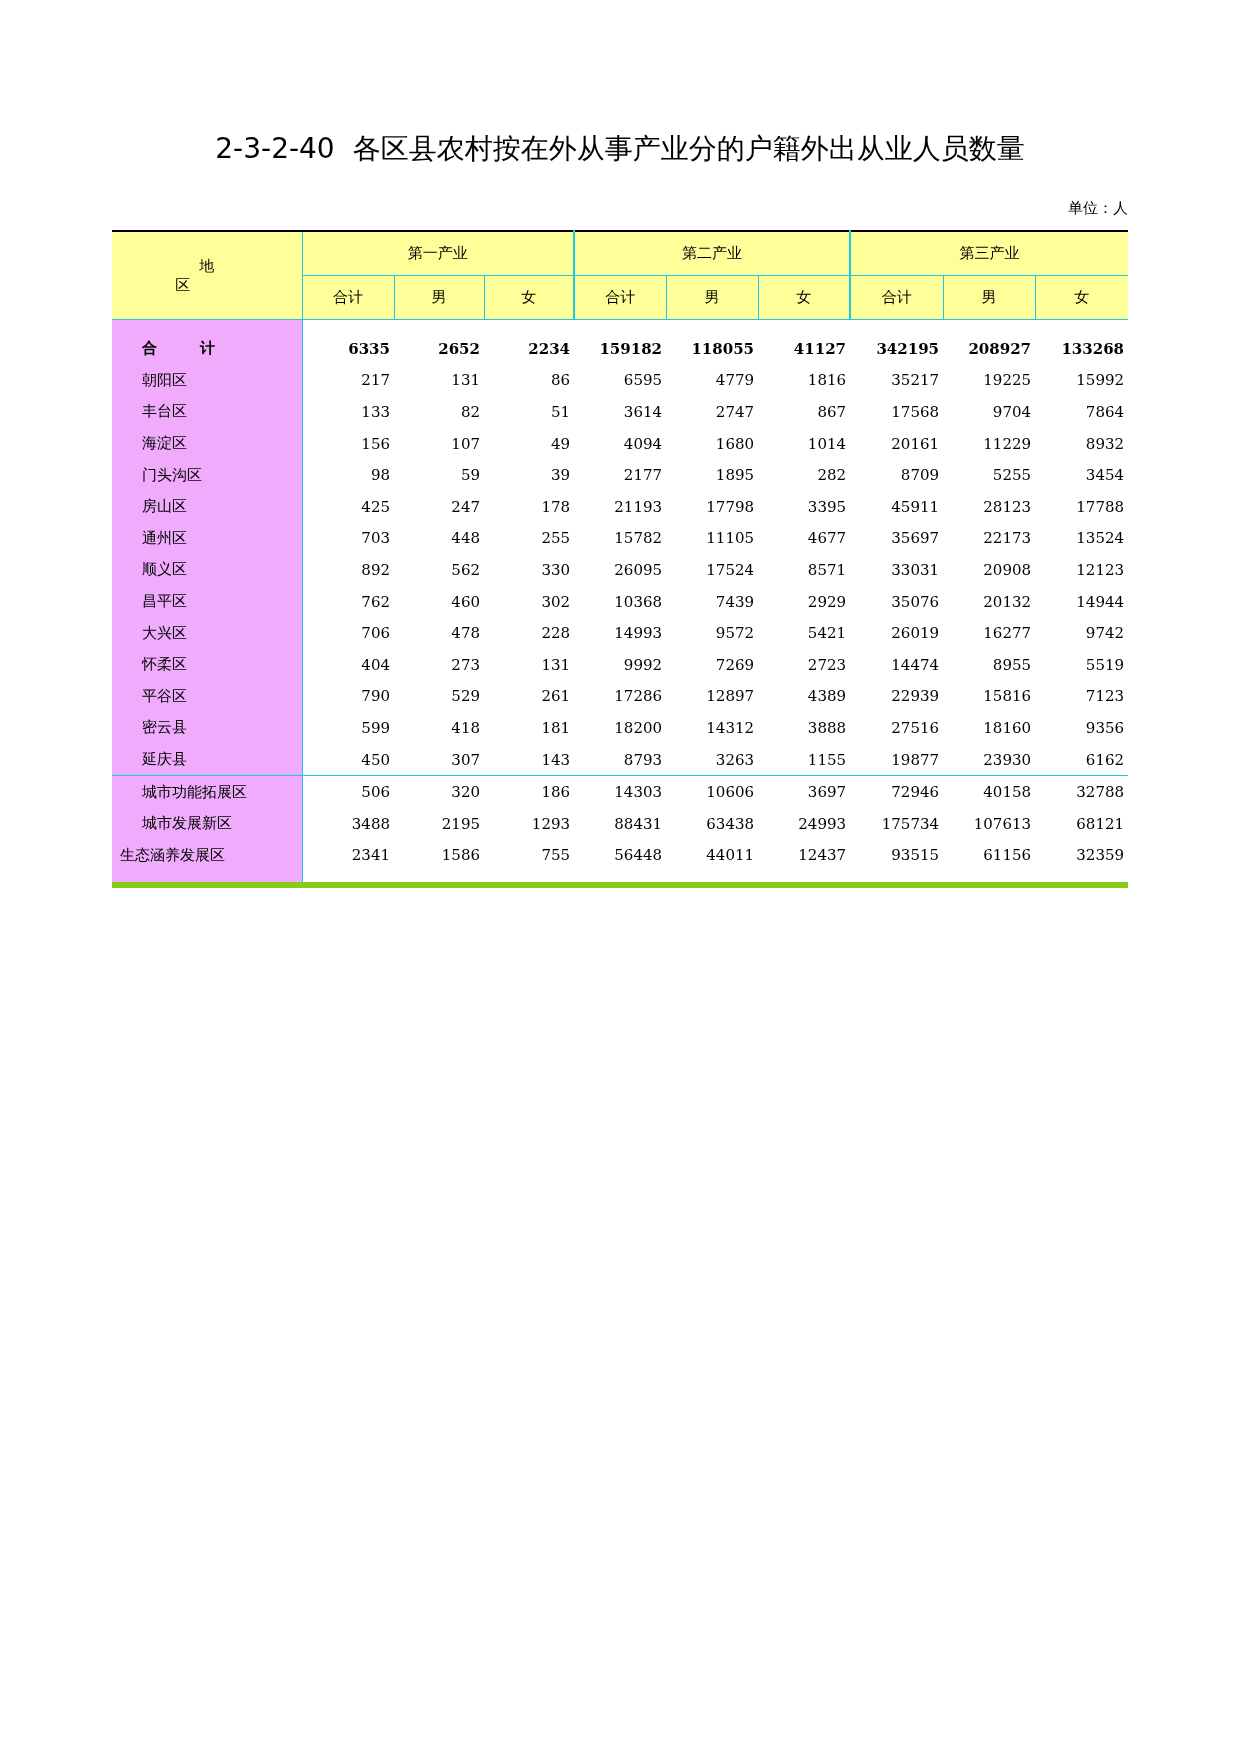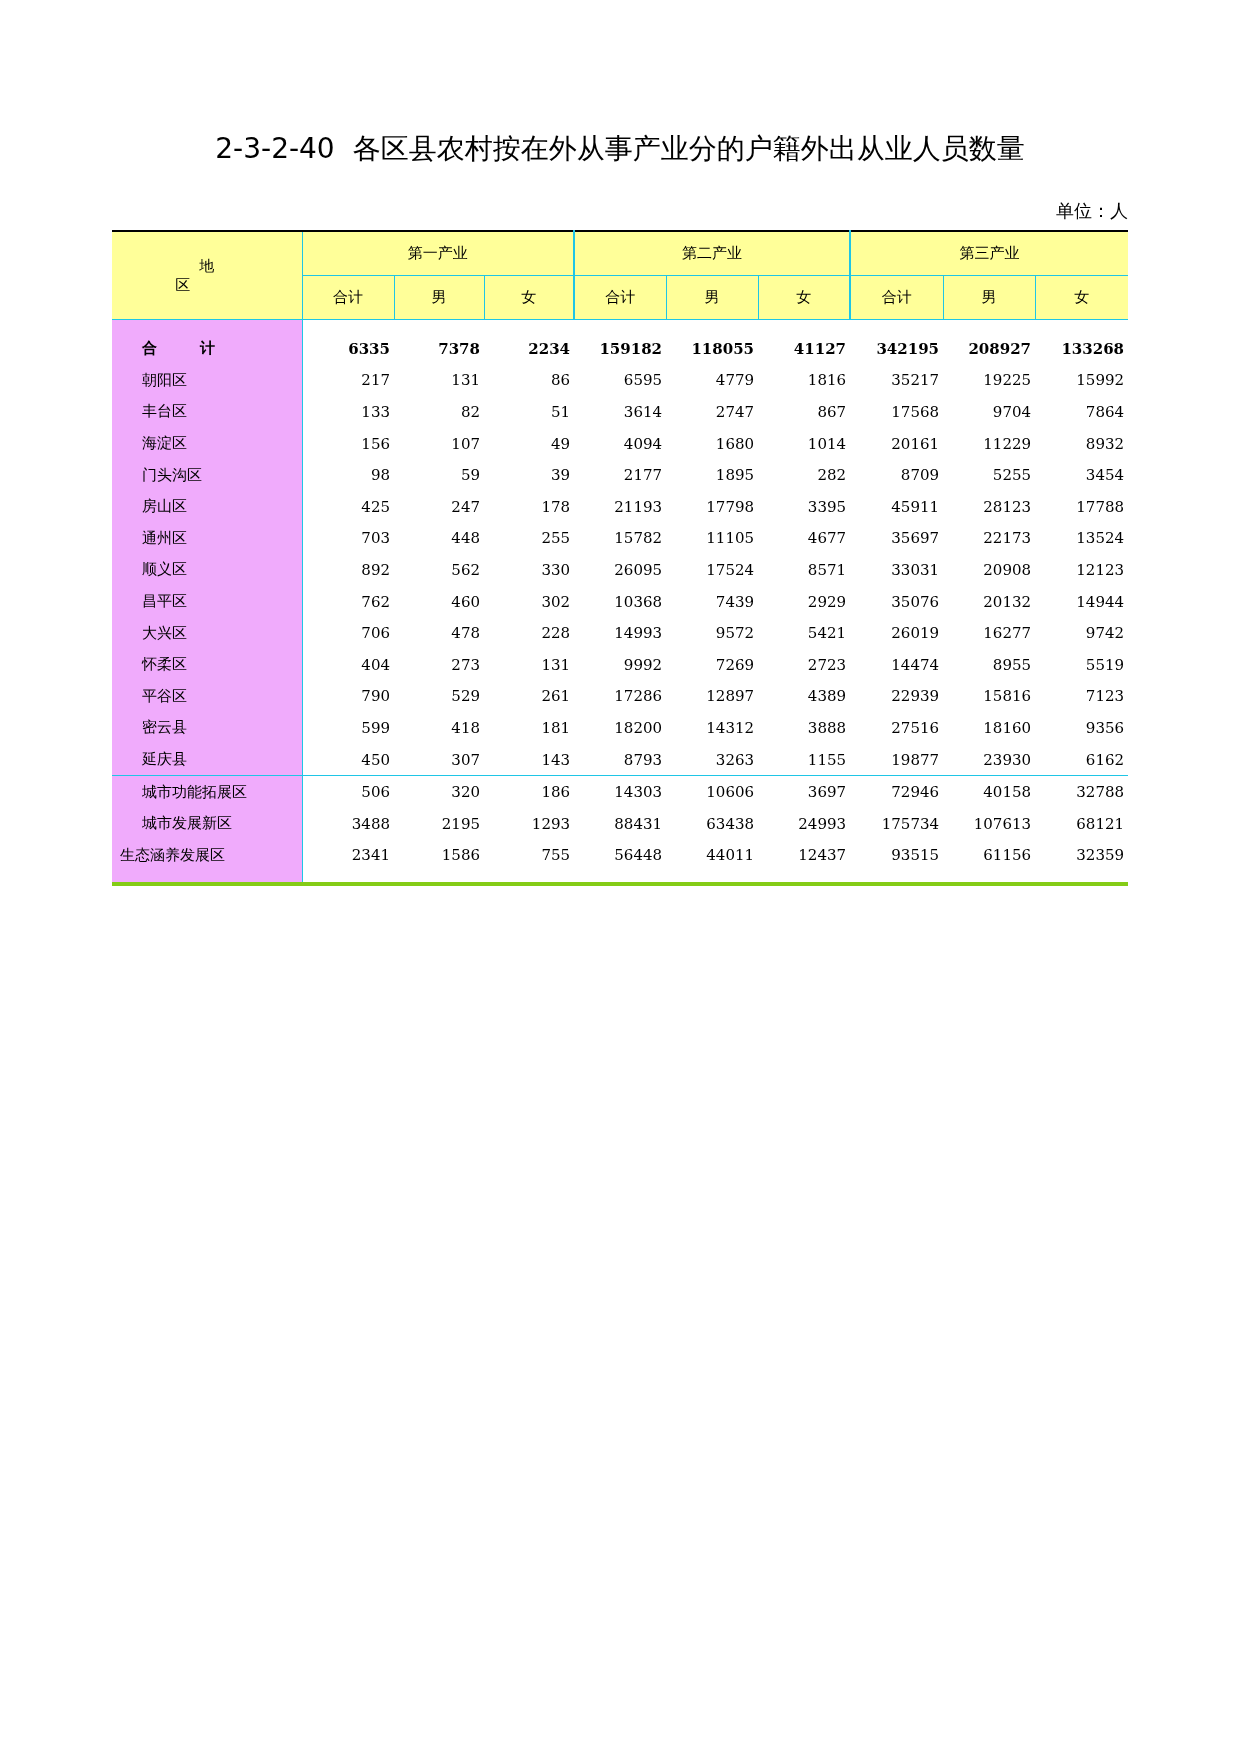--- a/index.html
+++ b/index.html
@@ -1,31 +1,31 @@
 <!DOCTYPE html>
 <html><head>
 <meta charset="utf-8">
 <style>
   html, body { margin: 0; padding: 0; background: #ffffff; }
   body { width: 1240px; height: 1754px; position: relative; font-family: "DejaVu Serif", "Liberation Serif", serif; color: #000; }
   .title { position: absolute; top: 130px; left: 0; width: 1240px; text-align: center; font-family: "DejaVu Sans", "Liberation Sans", sans-serif; font-size: 28px; }
   .title .num { margin-right: 18px; margin-top: 36px; }
-  .unit { position: absolute; top: 199px; right: 112px; font-size: 18px; margin-left: 44px; }
+  .unit { position: absolute; top: 199px; right: 112px; font-size: 15px; margin-left: 44px; }
   table.stats { position: absolute; top: 230px; left: 112px; width: 1016px; border-collapse: collapse; font-size: 15px; table-layout: fixed; }
   table.stats th { background: #ffff99; font-weight: normal; height: 41px; text-align: center; }
   .bt { border-top: 2px solid #000; }
   .cyan-b { border-bottom: 1.5px solid #1fc6e6; }
   .cyan-r { border-right: 1.5px solid #1fc6e6; }
   .cyan-r-thick { border-right: 2.5px solid #1fc6e6; }
   td.region { background: #f0abfc; text-align: left; padding-left: 30px; height: 29.6px; border-right: 1.5px solid #1fc6e6; }
   td.num { text-align: right; padding-right: 4px; }
   tr.total td { font-weight: bold; }
   tr.sep td { border-top: 1.5px solid #1fc6e6; }
   tr.first-data td { padding-top: 14px; }
-  tr.last td { padding-bottom: 12px; border-bottom: 4px solid #84cc16; padding-left: 8px; }
+  tr.last td { padding-bottom: 12px; border-bottom: 6px solid #84cc16; padding-left: 8px; }
   .letterspace { letter-spacing: 14px; }
   .letterspace-wide { letter-spacing: 48px; padding-left: 48px; }
 </style>
 </head>
 <body>
 
 <div class="title"><span class="num">2-3-2-40</span><span>各区县农村按在外从事产业分的户籍外出从业人员数量</span></div>
 
 <div class="unit">单位：人</div>
 
@@ -58,21 +58,21 @@
       <th class="cyan-b cyan-r-thick">女</th>
       <th class="cyan-b cyan-r">合计</th>
       <th class="cyan-b cyan-r">男</th>
       <th class="cyan-b">女</th>
     </tr>
   </thead>
   <tbody>
     <tr class="total first-data">
       <td class="region"><span class="letterspace">合　计</span></td>
       <td class="num">6335</td>
-      <td class="num">7378</td>
+      <td class="num">2652</td>
       <td class="num">2234</td>
       <td class="num">159182</td>
       <td class="num">118055</td>
       <td class="num">41127</td>
       <td class="num">342195</td>
       <td class="num">208927</td>
       <td class="num">133268</td>
     </tr>
   </tbody>
   <tbody id="district-rows">

